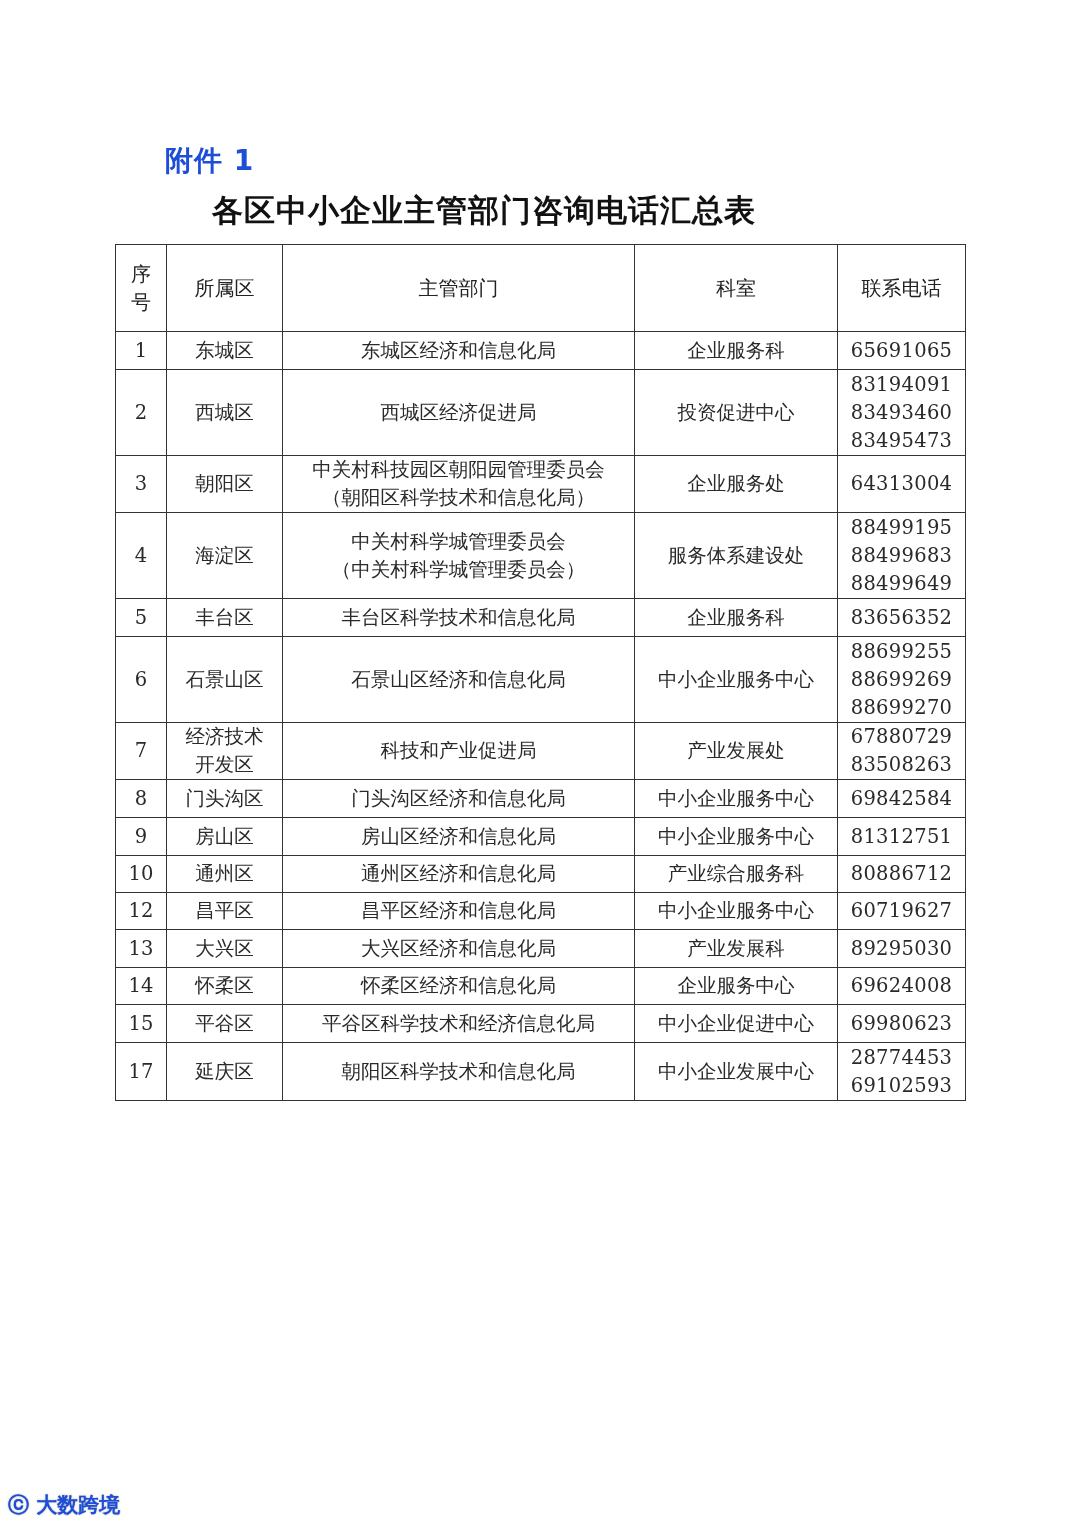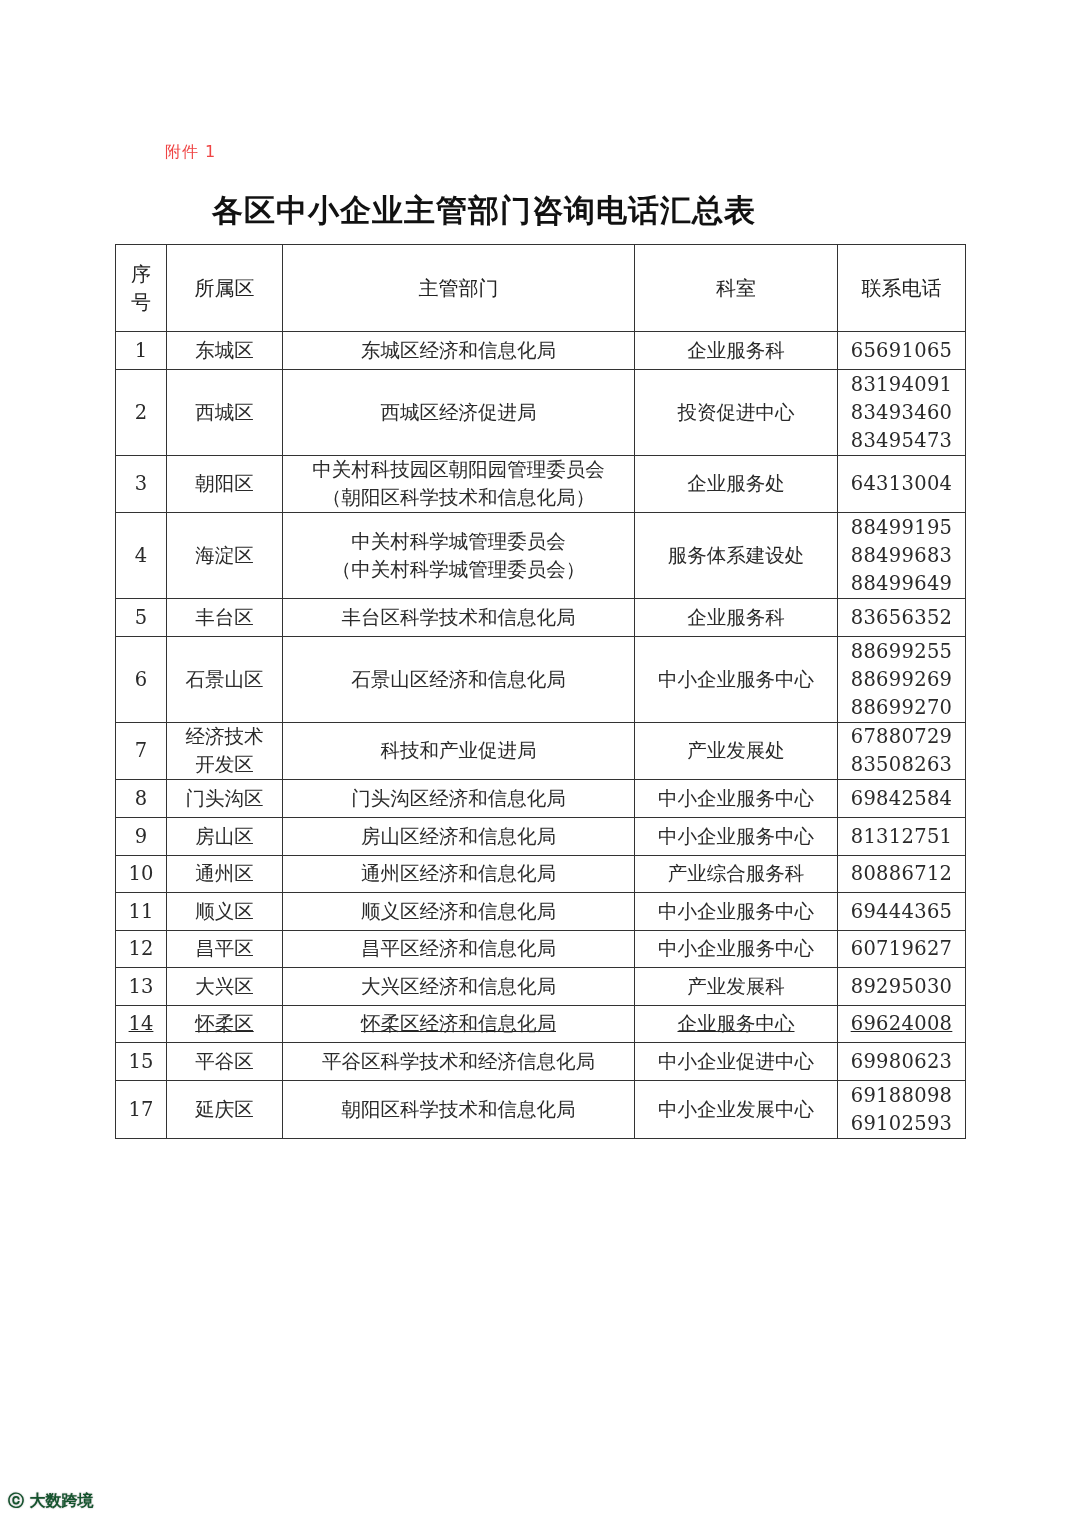--- a/index.html
+++ b/index.html
@@ -4,21 +4,21 @@
 <style>
   html, body { margin: 0; padding: 0; background: #ffffff; }
   body {
     width: 1080px; height: 1527px; position: relative; overflow: hidden;
     font-family: "DejaVu Serif", "Liberation Serif", serif;
     color: #222;
   }
   .attachment {
     position: absolute; left: 165px; top: 142px;
     font-family: "DejaVu Sans", "Liberation Sans", sans-serif;
-    font-size: 16px; color: #ef4444; letter-spacing: 1px;
+    font-size: 28px; color: #1d4ed8; letter-spacing: 1px; font-weight: bold;
   }
   .title {
     position: absolute; left: 0; width: 968px; top: 190px;
     text-align: center;
     font-size: 31px; font-weight: bold; color: #111; letter-spacing: 1px;
   }
   table.main {
     position: absolute; left: 115px; top: 244px;
     width: 850px; border-collapse: collapse; table-layout: fixed;
   }
@@ -32,21 +32,21 @@
   col.c1 { width: 51px; }
   col.c2 { width: 116px; }
   col.c3 { width: 352px; }
   col.c4 { width: 203px; }
   col.c5 { width: 128px; }
   .phone { display: block; letter-spacing: 0.3px; }
   .line { display: block; }
   .watermark {
     position: absolute; left: 8px; top: 1491px;
     font-family: "DejaVu Sans", "Liberation Sans", sans-serif;
-    font-size: 16px; color: #14532d; font-weight: bold;
+    font-size: 21px; color: #1d4ed8; font-weight: bold;
     text-shadow: 0 0 2px #bdbdbd, 0 0 1px #c8c8c8;
   }
 </style>
 </head>
 <body>
 
 <div class="attachment">附件 1</div>
 <div class="title">各区中小企业主管部门咨询电话汇总表</div>
 
 <table class="main">
@@ -223,35 +223,20 @@
         <td>
           <span class="line">通州区经济和信息化局</span>
         </td>
         <td>
           <span class="line">产业综合服务科</span>
         </td>
         <td>
           <span class="phone">80886712</span>
         </td>
       </tr>
-      <tr style="height: 38px;">
-        <td>11</td>
-        <td>
-          <span class="line">顺义区</span>
-        </td>
-        <td>
-          <span class="line">顺义区经济和信息化局</span>
-        </td>
-        <td>
-          <span class="line">中小企业服务中心</span>
-        </td>
-        <td>
-          <span class="phone">69444365</span>
-        </td>
-      </tr>
       <tr style="height: 37px;">
         <td>12</td>
         <td>
           <span class="line">昌平区</span>
         </td>
         <td>
           <span class="line">昌平区经济和信息化局</span>
         </td>
         <td>
           <span class="line">中小企业服务中心</span>
@@ -268,21 +253,21 @@
         <td>
           <span class="line">大兴区经济和信息化局</span>
         </td>
         <td>
           <span class="line">产业发展科</span>
         </td>
         <td>
           <span class="phone">89295030</span>
         </td>
       </tr>
-      <tr style="height: 37px; text-decoration: underline;">
+      <tr style="height: 37px;">
         <td>14</td>
         <td>
           <span class="line">怀柔区</span>
         </td>
         <td>
           <span class="line">怀柔区经济和信息化局</span>
         </td>
         <td>
           <span class="line">企业服务中心</span>
         </td>
@@ -310,21 +295,21 @@
         <td>
           <span class="line">延庆区</span>
         </td>
         <td>
           <span class="line">朝阳区科学技术和信息化局</span>
         </td>
         <td>
           <span class="line">中小企业发展中心</span>
         </td>
         <td>
-          <span class="phone">69188098</span>
+          <span class="phone">28774453</span>
           <span class="phone">69102593</span>
         </td>
       </tr>
     </tbody>
 </table>
 
 <div class="watermark">
   <span>ⓒ</span>
   <span>大数跨境</span>
 </div>

